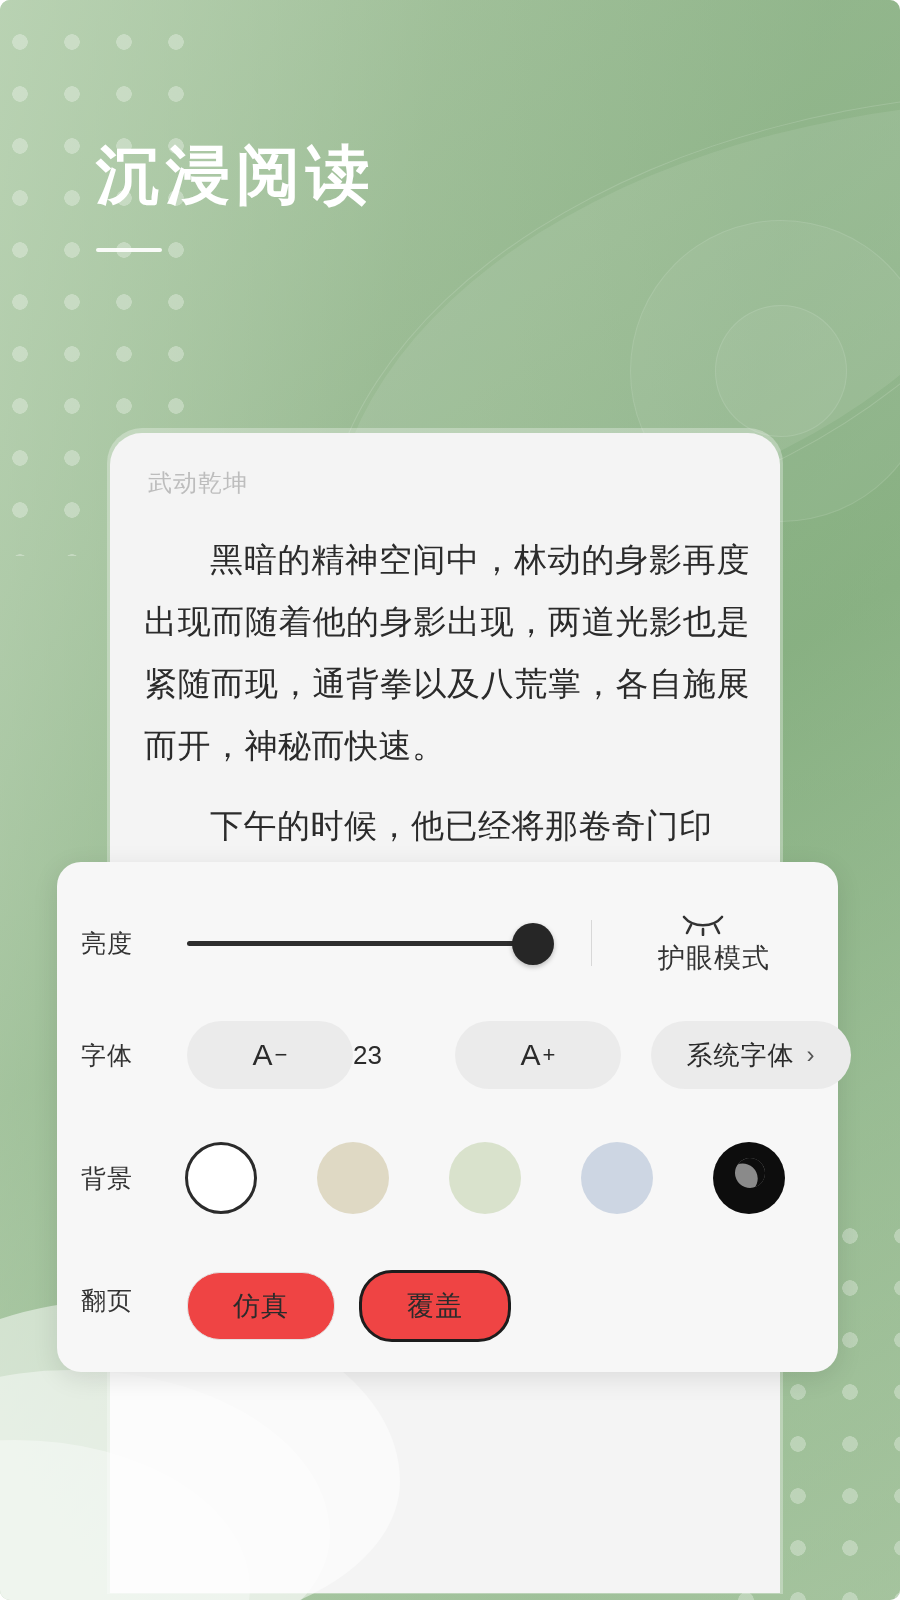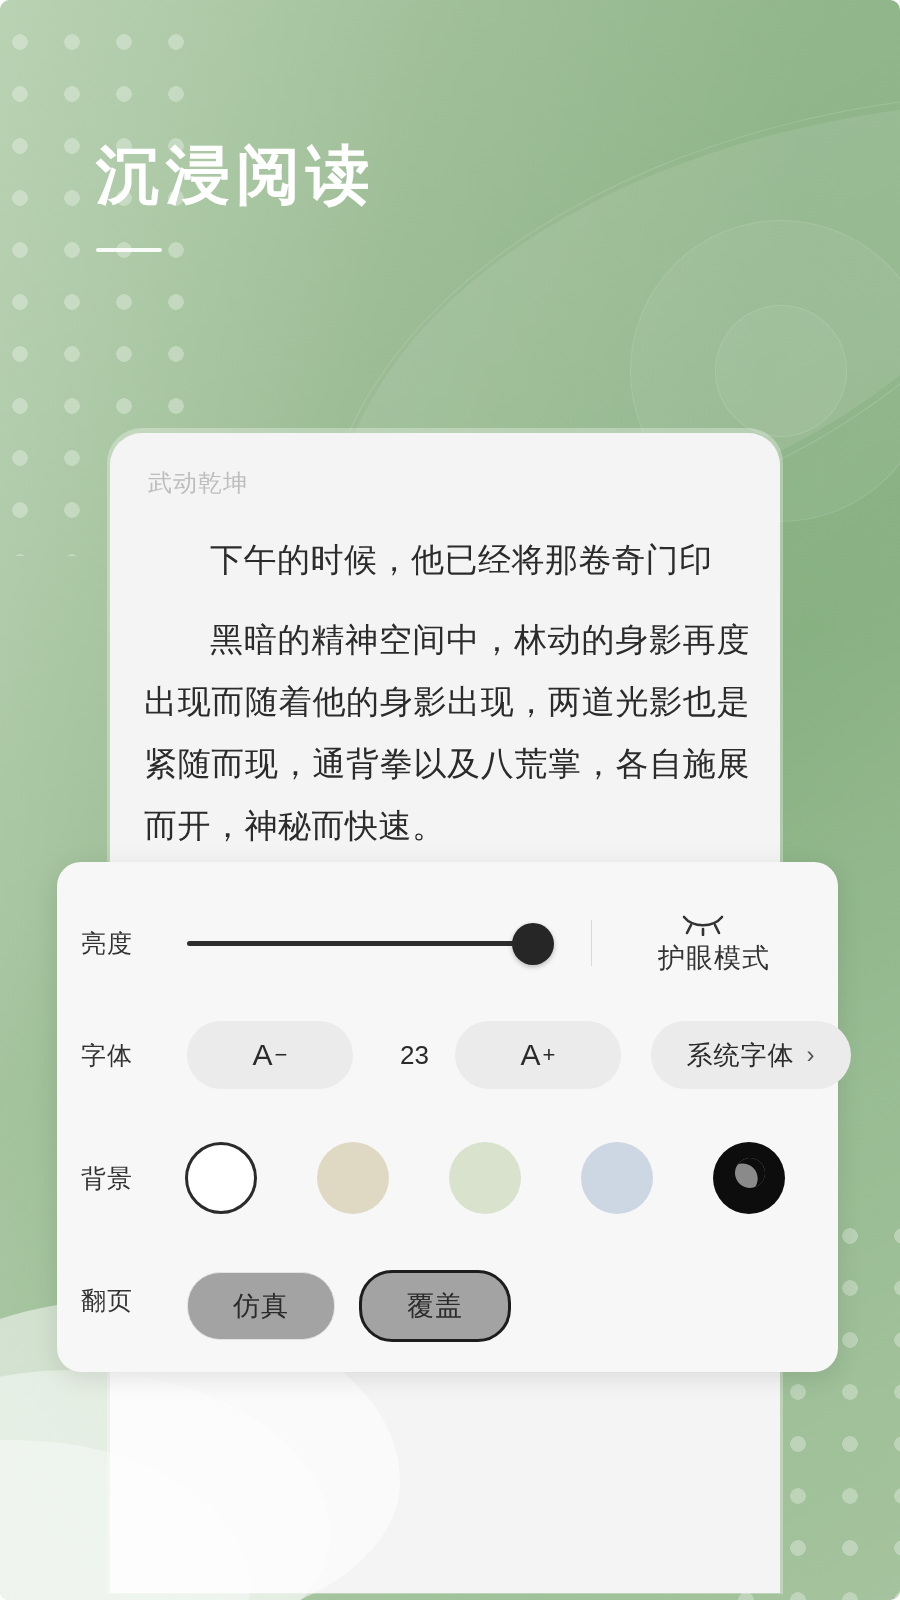--- a/index.html
+++ b/index.html
@@ -117,21 +117,21 @@
   .eyecare-label{font-size:27px;color:#333;margin-left:22px;letter-spacing:1px;}
 
   
   .row-font{top:150px;height:86px;}
   .pill{
     height:68px;border-radius:34px;background:#ebebeb;display:flex;align-items:center;justify-content:center;
     font-size:30px;color:#2b2b2b;flex:none;
   }
   .pill-a{width:166px;margin-left:24px;}
   .pill-a2{width:166px;margin-left:26px;}
-  .fsize{width:76px;text-align:right;font-size:26px;color:#2b2b2b;flex:none;}
+  .fsize{width:76px;text-align:left;font-size:26px;color:#2b2b2b;flex:none;}
   .pill-font{width:200px;margin-left:30px;font-size:26px;letter-spacing:1px;}
   .sup{font-size:22px;vertical-align:super;margin-left:2px;line-height:0;}
   .chev{margin-left:12px;font-size:24px;color:#555;}
 
   
   .row-bg{top:272px;height:88px;}
   .sw{width:72px;height:72px;border-radius:50%;flex:none;}
   .sw-wrap{margin-left:22px;display:flex;align-items:center;justify-content:center;flex:none;}
   .sw-white{background:#ffffff;border:3px solid #2b2b2b;width:66px;height:66px;}
   .sw-gap{margin-left:60px;}
@@ -140,21 +140,21 @@
     position:absolute;left:22px;top:16px;width:30px;height:30px;border-radius:50%;
     background:#8a8a8a;box-shadow:-9px 2px 0 0 #0d0d0d inset;
     transform:rotate(-25deg);
   }
 
   
   .row-page{top:394px;height:88px;}
   .opt{
     height:66px;border-radius:33px;display:flex;align-items:center;justify-content:center;
     font-size:27px;color:#2b2b2b;flex:none;width:146px;margin-left:24px;
-    border:1.5px solid #e3e3e3;background:#a3a3a3;letter-spacing:1px;margin-top:12px;
+    border:1.5px solid #e3e3e3;background:#ef4444;letter-spacing:1px;margin-top:12px;
   }
   .opt.sel{border:3px solid #1d1d1d;}
 </style>
 </head>
 <body>
 
 <div class="screen">
 
   <div class="bg-tint"></div>
   <div class="dots-tl"></div>
@@ -168,22 +168,22 @@
   </div>
 
   <div class="header">
     <div class="title">沉浸阅读</div>
     <div class="rule"></div>
   </div>
 
   <div class="reader">
     <div class="book-title">武动乾坤</div>
     <div class="reader-body">
+      <p class="para">黑暗的精神空间中，林动的身影再度出现而随着他的身影出现，两道光影也是紧随而现，通背拳以及八荒掌，各自施展而开，神秘而快速。</p>
       <p class="para">下午的时候，他已经将那卷奇门印</p>
-      <p class="para">黑暗的精神空间中，林动的身影再度出现而随着他的身影出现，两道光影也是紧随而现，通背拳以及八荒掌，各自施展而开，神秘而快速。</p>
       <p class="para">但这奇门，例如通背拳以及八荒掌，这都是有着固定的套路，但这奇门脑子似路了。</p>
     </div>
   </div>
 
   <div class="waves">
     <div class="wave w1"></div>
     <div class="wave w2"></div>
     <div class="wave w3"></div>
   </div>
 

